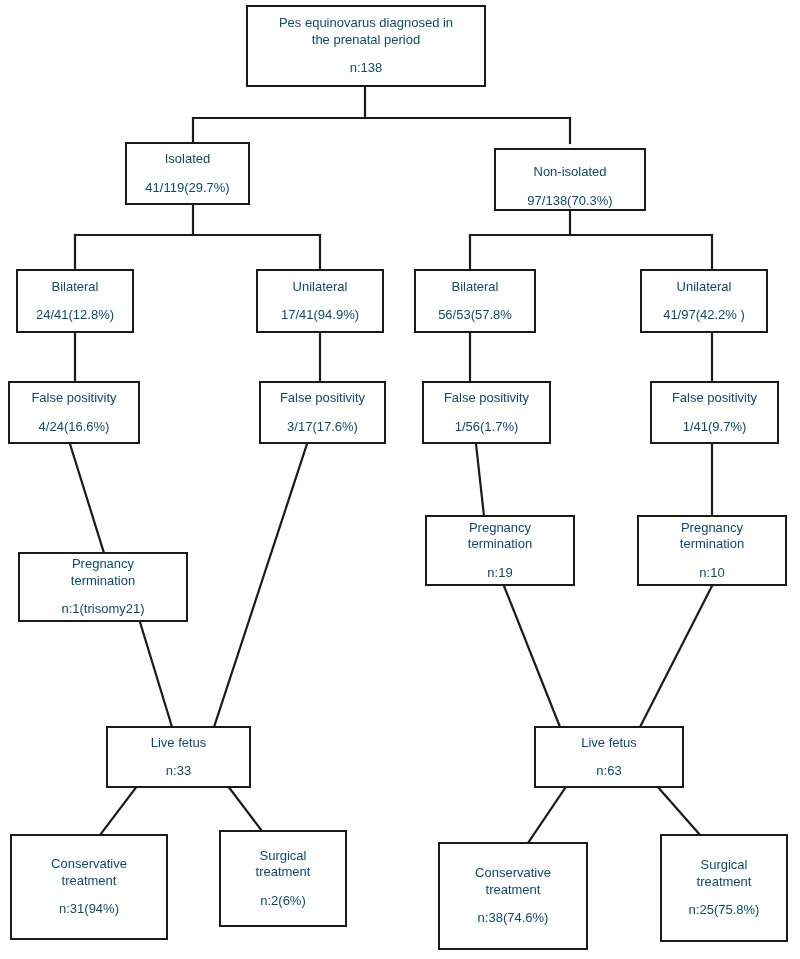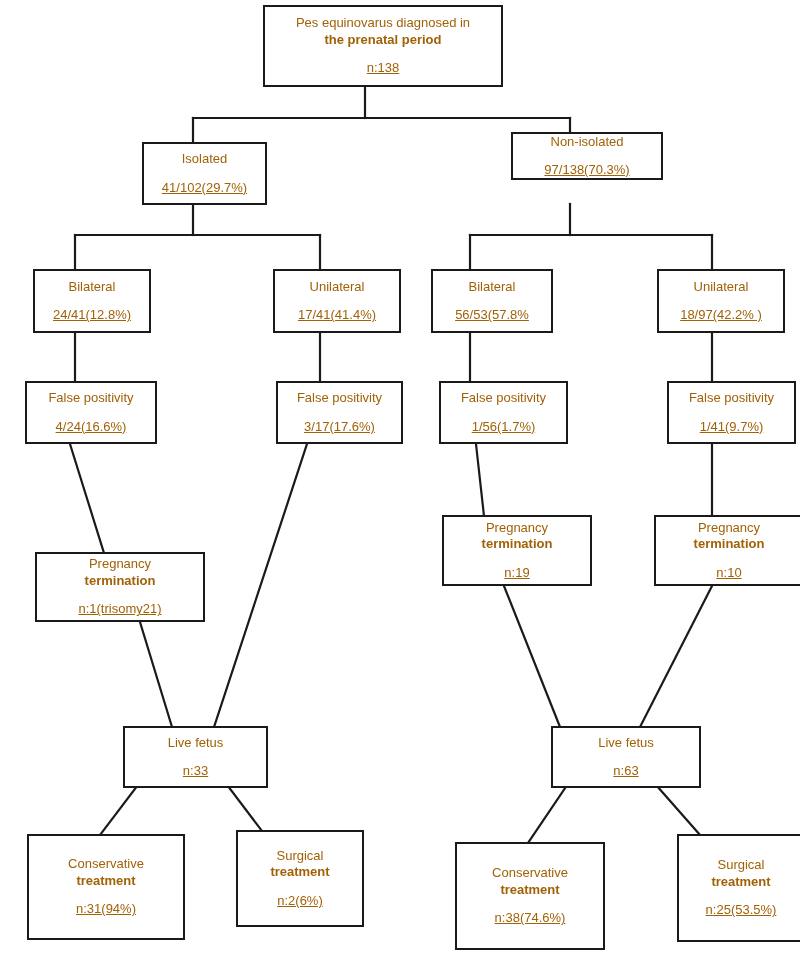--- a/index.html
+++ b/index.html
@@ -27,37 +27,34 @@
   .node {
     position: absolute;
     box-sizing: border-box;
     background: #ffffff;
     border: 2px solid #1a1a1a;
     display: flex;
     flex-direction: column;
     align-items: center;
     justify-content: center;
     text-align: center;
-    color: #a16207;
+    color: #0c4a6e;
     font-size: 13px;
     line-height: 1.25;
     z-index: 2;
-    margin-left: 17px;
   }
   .node .line-top {
     display: block;
   }
   .node .line-stat {
     display: block;
     margin-top: 0.95em;
-    text-decoration: underline;
   }
   .node-title-2 {
     display: block;
-    font-weight: bold;
   }
 </style>
 </head>
 <body>
 
 <div id="chart-root">
 
   <svg id="connector-layer" viewBox="0 0 800 959" width="800" height="959" xmlns="http://www.w3.org/2000/svg">
     <g stroke="#1a1a1a" stroke-width="2.2" fill="none" stroke-linecap="square">
 
@@ -99,46 +96,46 @@
   </svg>
 
   <div class="node" style="left:246px; top:5px; width:240px; height:82px;">
     <span class="line-top">Pes equinovarus diagnosed in</span>
     <span class="node-title-2">the prenatal period</span>
     <span class="line-stat">n:138</span>
   </div>
 
   <div class="node" style="left:125px; top:142px; width:125px; height:63px;">
     <span class="line-top">Isolated</span>
-    <span class="line-stat">41/102(29.7%)</span>
-  </div>
-
-  <div class="node" style="left:494px; top:132px; width:152px; height:48px;">
+    <span class="line-stat">41/119(29.7%)</span>
+  </div>
+
+  <div class="node" style="left:494px; top:148px; width:152px; height:63px;justify-content:flex-end;">
     <span class="line-top">Non-isolated</span>
     <span class="line-stat">97/138(70.3%)</span>
   </div>
 
   <div class="node" style="left:16px; top:269px; width:118px; height:64px;">
     <span class="line-top">Bilateral</span>
     <span class="line-stat">24/41(12.8%)</span>
   </div>
 
   <div class="node" style="left:256px; top:269px; width:128px; height:64px;">
     <span class="line-top">Unilateral</span>
-    <span class="line-stat">17/41(41.4%)</span>
+    <span class="line-stat">17/41(94.9%)</span>
   </div>
 
   <div class="node" style="left:414px; top:269px; width:122px; height:64px;">
     <span class="line-top">Bilateral</span>
     <span class="line-stat">56/53(57.8%</span>
   </div>
 
   <div class="node" style="left:640px; top:269px; width:128px; height:64px;">
     <span class="line-top">Unilateral</span>
-    <span class="line-stat">18/97(42.2% )</span>
+    <span class="line-stat">41/97(42.2% )</span>
   </div>
 
   <div class="node" style="left:8px; top:381px; width:132px; height:63px;">
     <span class="line-top">False positivity</span>
     <span class="line-stat">4/24(16.6%)</span>
   </div>
 
   <div class="node" style="left:259px; top:381px; width:127px; height:63px;">
     <span class="line-top">False positivity</span>
     <span class="line-stat">3/17(17.6%)</span>
@@ -196,16 +193,16 @@
 
   <div class="node" style="left:438px; top:842px; width:150px; height:108px;">
     <span class="line-top">Conservative</span>
     <span class="node-title-2">treatment</span>
     <span class="line-stat">n:38(74.6%)</span>
   </div>
 
   <div class="node" style="left:660px; top:834px; width:128px; height:108px;">
     <span class="line-top">Surgical</span>
     <span class="node-title-2">treatment</span>
-    <span class="line-stat">n:25(53.5%)</span>
+    <span class="line-stat">n:25(75.8%)</span>
   </div>
 
 </div>
 
 </body></html>

